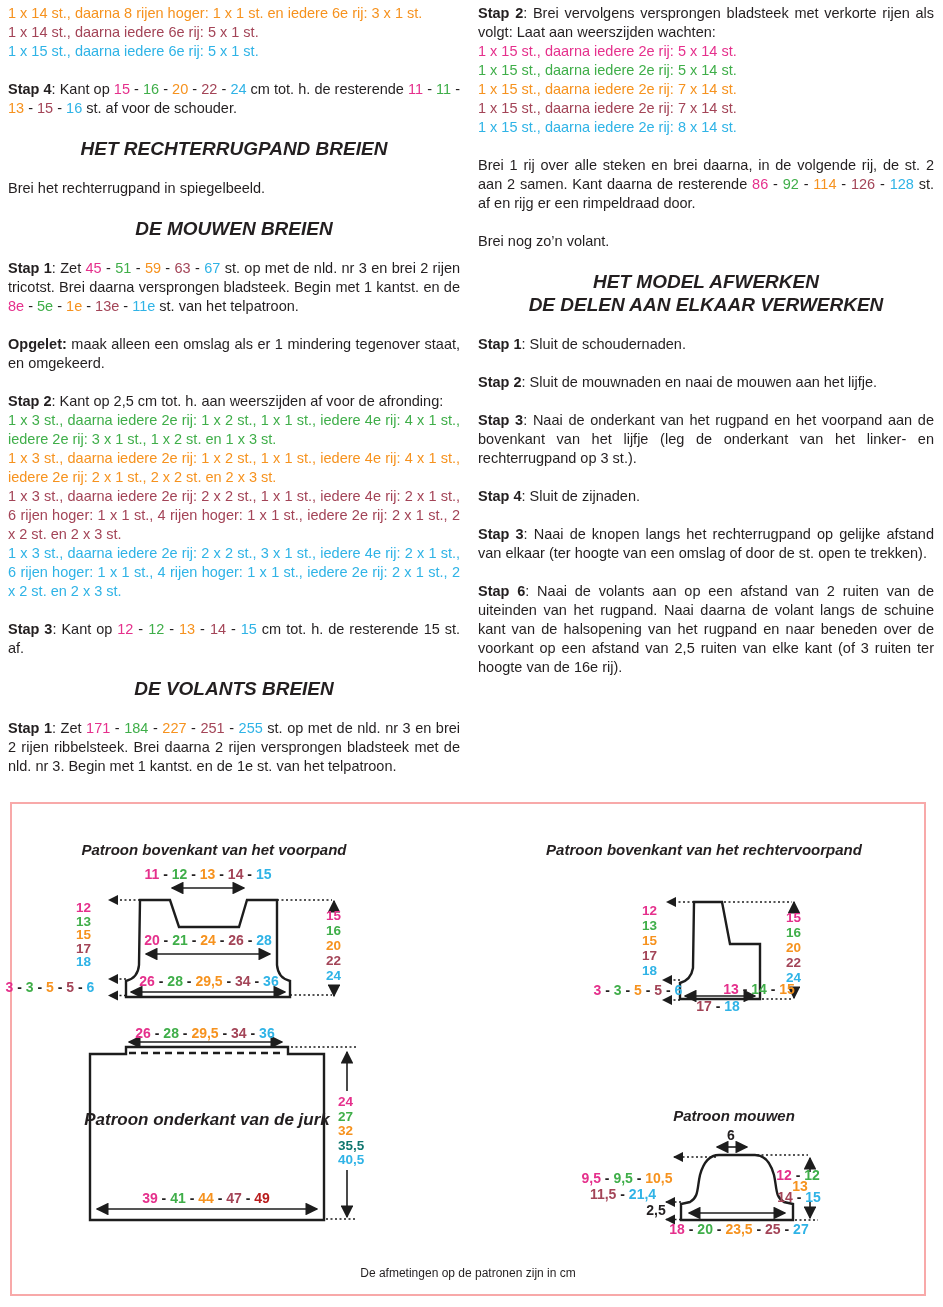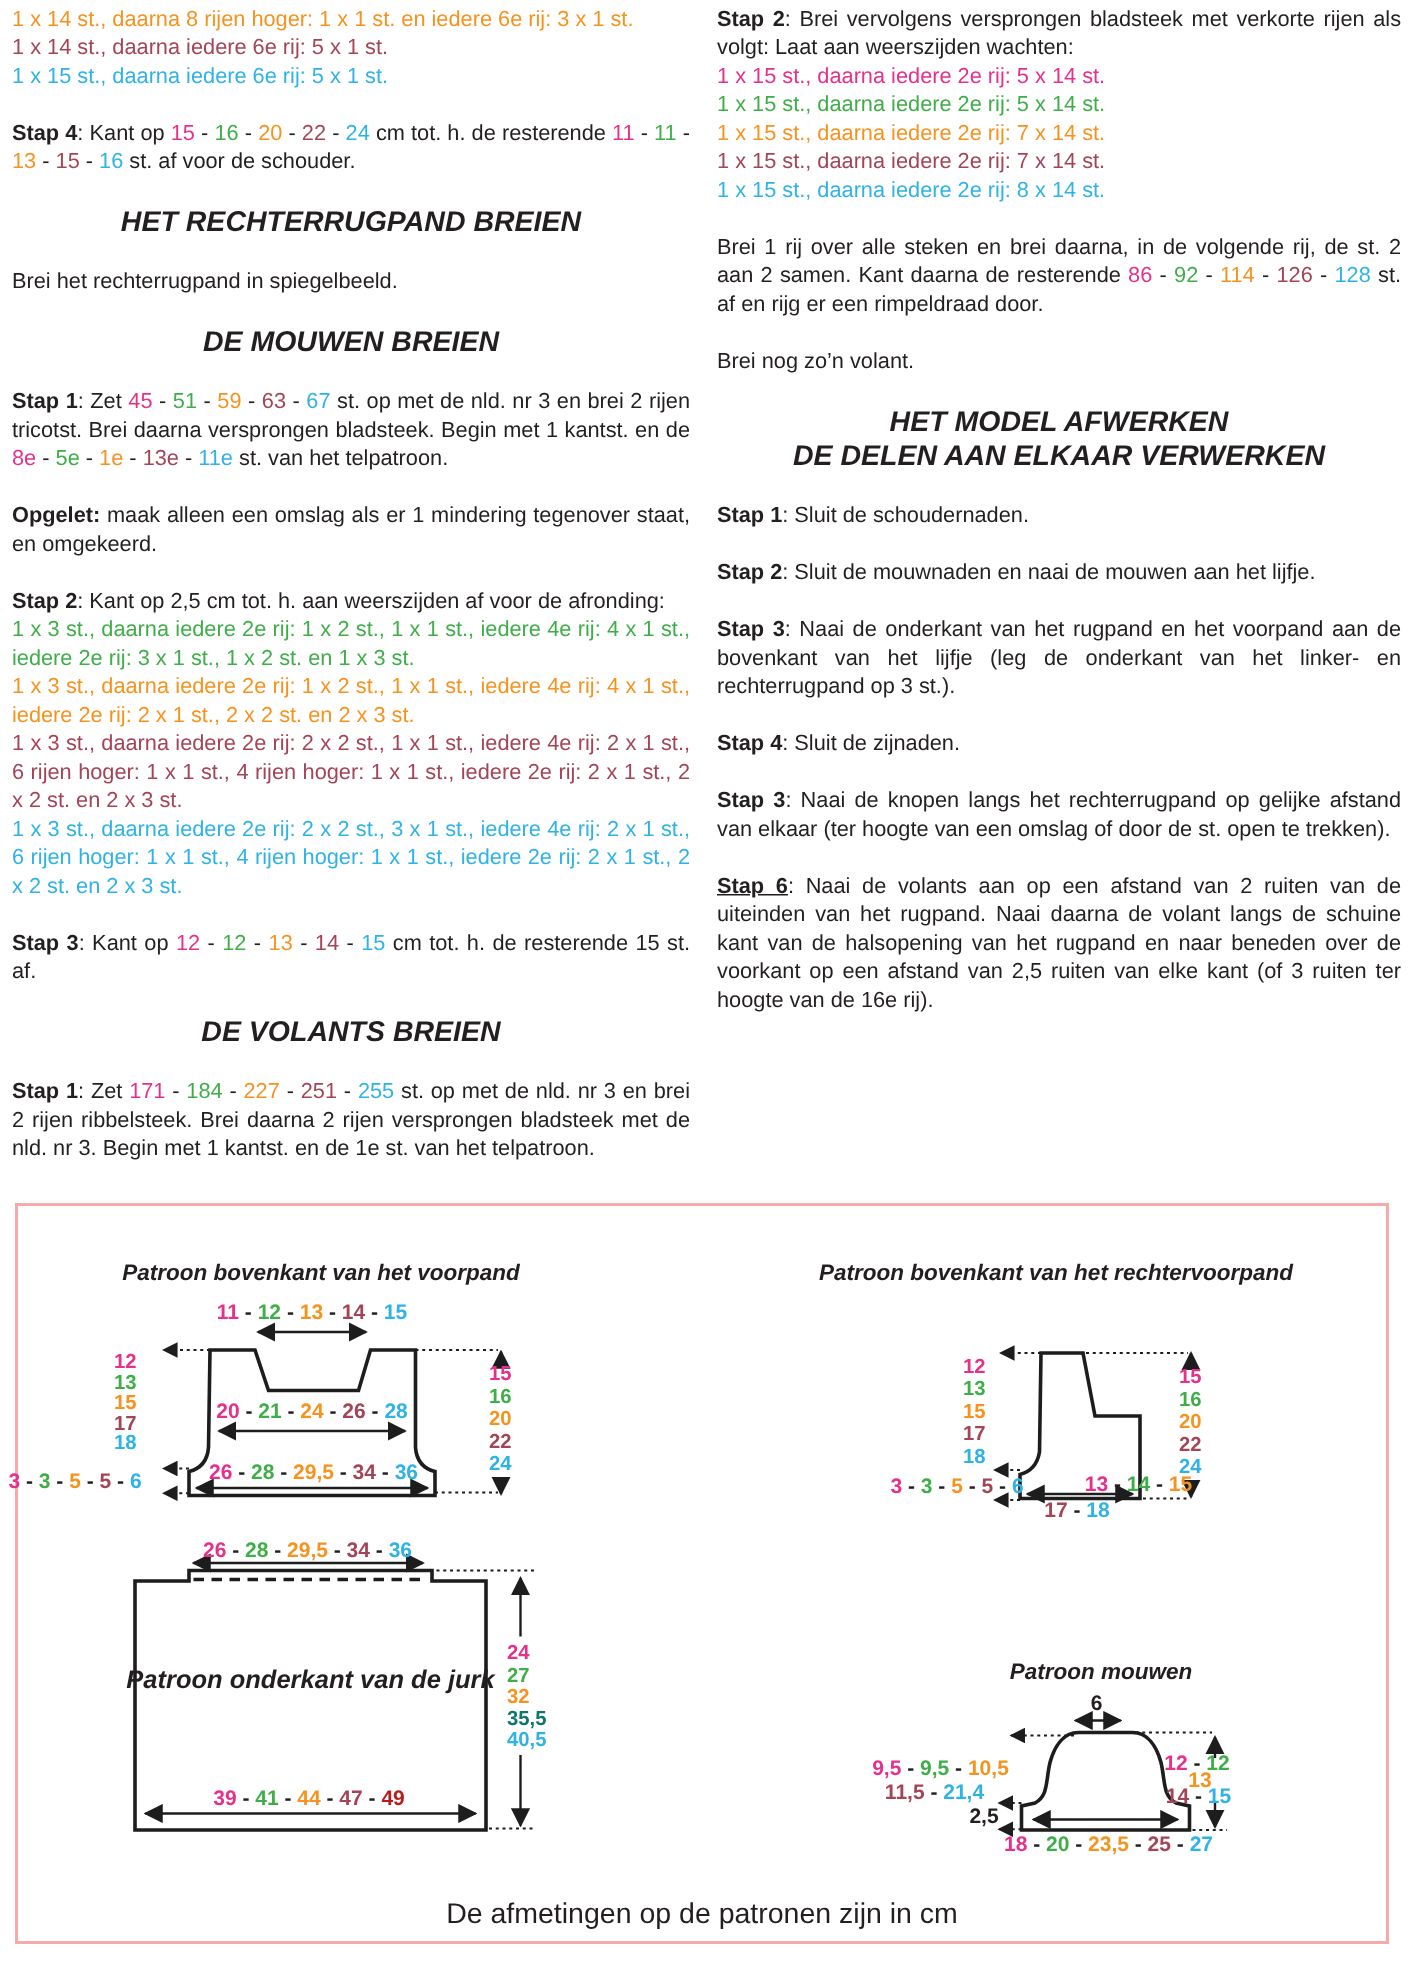--- a/index.html
+++ b/index.html
@@ -17,21 +17,21 @@
   .panel svg{position:absolute;left:0;top:0;width:100%;height:100%;}
   .dtitle{position:absolute;transform:translate(-50%,-50%);font-weight:bold;
           font-style:italic;font-size:15px;white-space:nowrap;}
   .jlabel{position:absolute;transform:translate(-50%,-50%);font-weight:bold;
           font-style:italic;font-size:17px;white-space:nowrap;}
   .dlabel{position:absolute;transform:translate(-50%,-50%);font-weight:bold;
           font-size:14px;white-space:nowrap;}
   .dstack{position:absolute;font-weight:bold;font-size:13.5px;line-height:15px;}
   .dstack.lh13 div{line-height:13.5px;}
   .dstack.lh14 div{line-height:14.5px;}
-  .caption{position:absolute;left:0;right:0;top:462px;text-align:center;font-size:19px;}
+  .caption{position:absolute;left:0;right:0;top:462px;text-align:center;font-size:12px;}
 </style>
 </head>
 <body>
 
 <div class="page">
 
   <div class="col" style="left:8px;width:452px;">
       <div class="clines">
         <p style="color: rgb(246, 146, 30);">1 x 14 st., daarna 8 rijen hoger: 1 x 1 st. en iedere 6e rij: 3 x 1 st.</p>
         <p style="color: rgb(163, 68, 87);">1 x 14 st., daarna iedere 6e rij: 5 x 1 st.</p>
@@ -65,21 +65,21 @@
         <p style="color: rgb(47, 179, 230);">1 x 15 st., daarna iedere 2e rij: 8 x 14 st.</p>
       </div>
       <p><span>Brei 1 rij over alle steken en brei daarna, in de volgende rij, de st. 2 aan 2 samen. Kant daarna de resterende </span><span style="color: rgb(229, 48, 140);">86</span><span> - </span><span style="color: rgb(63, 174, 73);">92</span><span> - </span><span style="color: rgb(246, 146, 30);">114</span><span> - </span><span style="color: rgb(163, 68, 87);">126</span><span> - </span><span style="color: rgb(47, 179, 230);">128</span><span> st. af en rijg er een rimpeldraad door.</span></p>
       <p><span>Brei nog zo’n volant.</span></p>
       <div class="heading">HET MODEL AFWERKEN<br>DE DELEN AAN ELKAAR VERWERKEN</div>
       <p><span style="font-weight: bold;">Stap 1</span><span>: Sluit de schoudernaden.</span></p>
       <p><span style="font-weight: bold;">Stap 2</span><span>: Sluit de mouwnaden en naai de mouwen aan het lijfje.</span></p>
       <p><span style="font-weight: bold;">Stap 3</span><span>: Naai de onderkant van het rugpand en het voorpand aan de bovenkant van het lijfje (leg de onderkant van het linker- en rechterrugpand op 3 st.).</span></p>
       <p><span style="font-weight: bold;">Stap 4</span><span>: Sluit de zijnaden.</span></p>
       <p><span style="font-weight: bold;">Stap 3</span><span>: Naai de knopen langs het rechterrugpand op gelijke afstand van elkaar (ter hoogte van een omslag of door de st. open te trekken).</span></p>
-      <p><span style="font-weight: bold; text-decoration: underline;">Stap 6</span><span>: Naai de volants aan op een afstand van 2 ruiten van de uiteinden van het rugpand. Naai daarna de volant langs de schuine kant van de halsopening van het rugpand en naar beneden over de voorkant op een afstand van 2,5 ruiten van elke kant (of 3 ruiten ter hoogte van de 16e rij).</span></p>
+      <p><span style="font-weight: bold;">Stap 6</span><span>: Naai de volants aan op een afstand van 2 ruiten van de uiteinden van het rugpand. Naai daarna de volant langs de schuine kant van de halsopening van het rugpand en naar beneden over de voorkant op een afstand van 2,5 ruiten van elke kant (of 3 ruiten ter hoogte van de 16e rij).</span></p>
     </div>
 
   <div class="panel">
     <svg viewBox="0 0 912 490">
       <defs>
         <marker id="ah" viewBox="0 0 10 10" markerWidth="8" markerHeight="8" refX="9" refY="5" orient="auto-start-reverse">
           <path d="M0,0 L10,5 L0,10 Z" fill="#1d1d1d"></path>
         </marker>
       </defs>
       <g stroke="#1d1d1d" fill="none">

